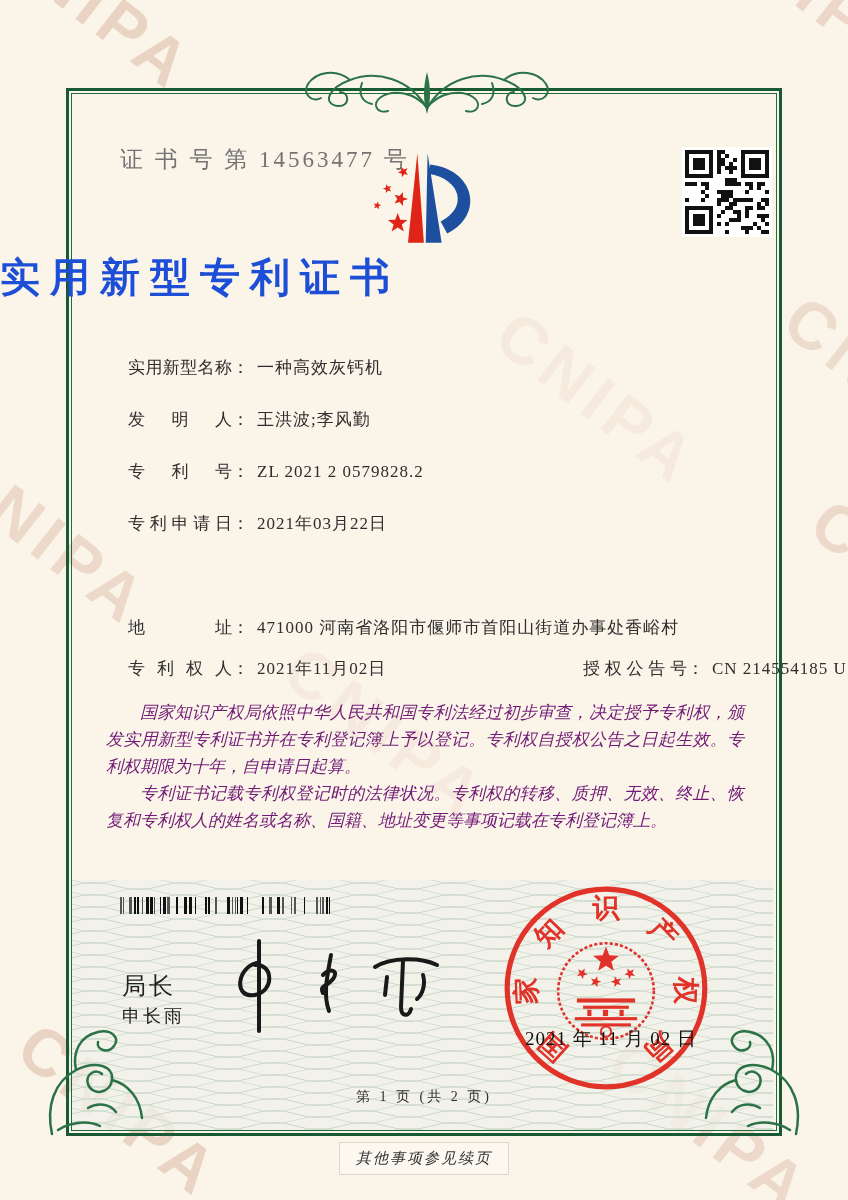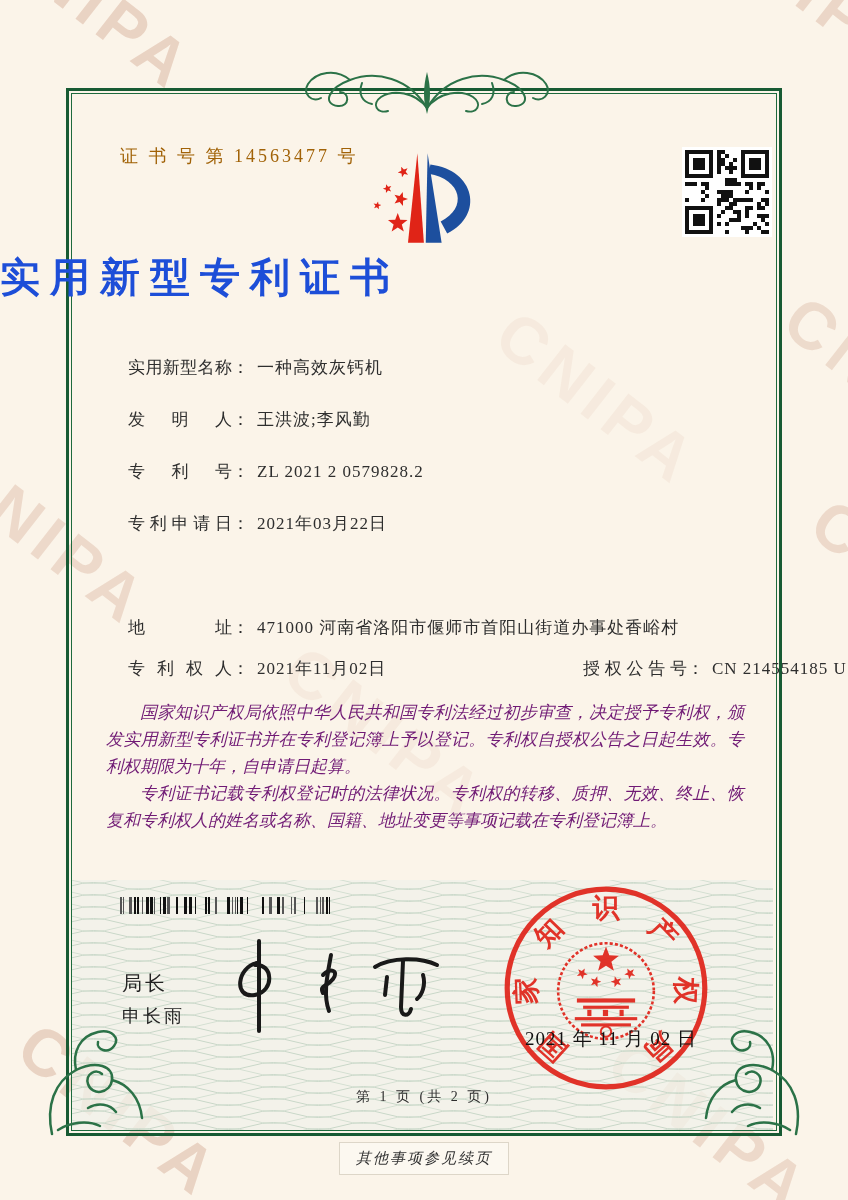--- a/index.html
+++ b/index.html
@@ -14,41 +14,41 @@
   .frame::after{content:"";position:absolute;inset:2px;border:1px solid #1d6a3d;}
   
   .wm{
     position:absolute;font-family:"Liberation Sans",sans-serif;font-weight:700;
     font-size:66px;letter-spacing:7px;color:#d9b39e;
     transform:rotate(38deg);pointer-events:none;white-space:nowrap;
   }
   
   .guilloche{position:absolute;left:71px;top:880px;width:702px;height:250px;}
   
-  .certno{position:absolute;left:120px;top:144px;font-size:18px;letter-spacing:3px;color:#a16207;}
+  .certno{position:absolute;left:120px;top:144px;font-size:23px;letter-spacing:3px;color:#737373;}
   .logo{position:absolute;left:352px;top:144px;}
   .qr{position:absolute;left:682px;top:147px;width:84px;height:84px;background:#fff;padding:3px;}
   .title{
     position:absolute;left:0;top:250px;width:100%;text-align:left;
     font-size:40px;font-weight:700;letter-spacing:10px;color:#1d4ed8;
   }
   
   .row{position:absolute;left:128px;font-size:17px;color:#2e2e2e;white-space:nowrap;}
   .flabel{display:inline-block;width:104px;text-align:justify;text-align-last:justify;vertical-align:bottom;}
   .colon{display:inline-block;margin-right:8px;}
   .fvalue{letter-spacing:1px;}
   .grant2{position:absolute;left:455px;top:0;}
   
   .bodytext{
     position:absolute;left:106px;top:699px;width:638px;
     font-size:17px;line-height:27px;font-style:italic;color:#701a75;text-align:justify;
   }
   .bodytext p{margin:0;text-indent:2em;}
   .barcode{position:absolute;left:120px;top:897px;}
-  .director-title{position:absolute;left:122px;top:970px;font-family:"Liberation Sans",sans-serif;font-size:20px;letter-spacing:3px;color:#222;font-weight:500;}
+  .director-title{position:absolute;left:122px;top:970px;font-family:"Liberation Sans",sans-serif;font-size:24px;letter-spacing:3px;color:#222;font-weight:500;}
   .director-name{position:absolute;left:122px;top:1004px;font-family:Liberation Sans, sans-serif;font-size:18px;letter-spacing:3px;color:#222;font-weight:500;}
   .signature{position:absolute;left:215px;top:933px;}
   .seal{position:absolute;left:502px;top:884px;opacity:.93;}
   .seal-date{
     position:absolute;left:505px;top:1026px;width:212px;text-align:center;
     font-size:19px;letter-spacing:1px;color:#111;font-weight:500;white-space:nowrap;
   }
   .pageinfo{position:absolute;left:0;top:1088px;width:100%;text-align:center;font-size:14px;letter-spacing:3px;color:#2e2e2e;}
   .footnote{
     position:absolute;left:50%;top:1142px;transform:translateX(-50%);

